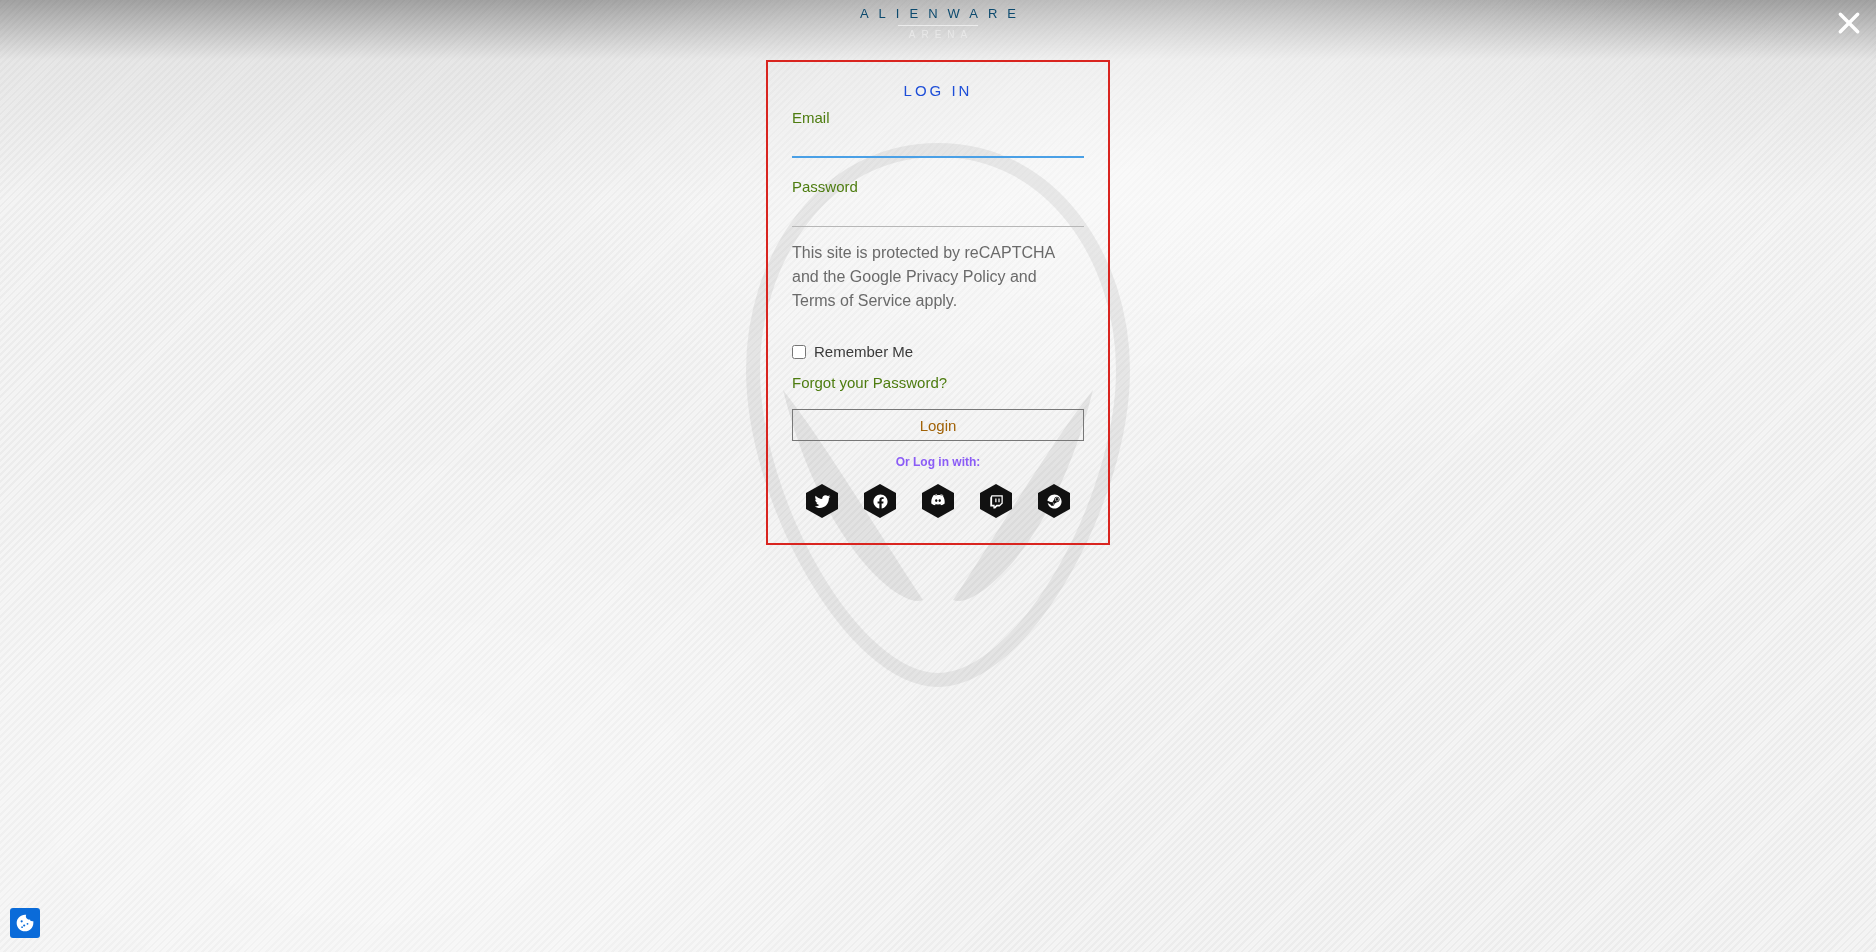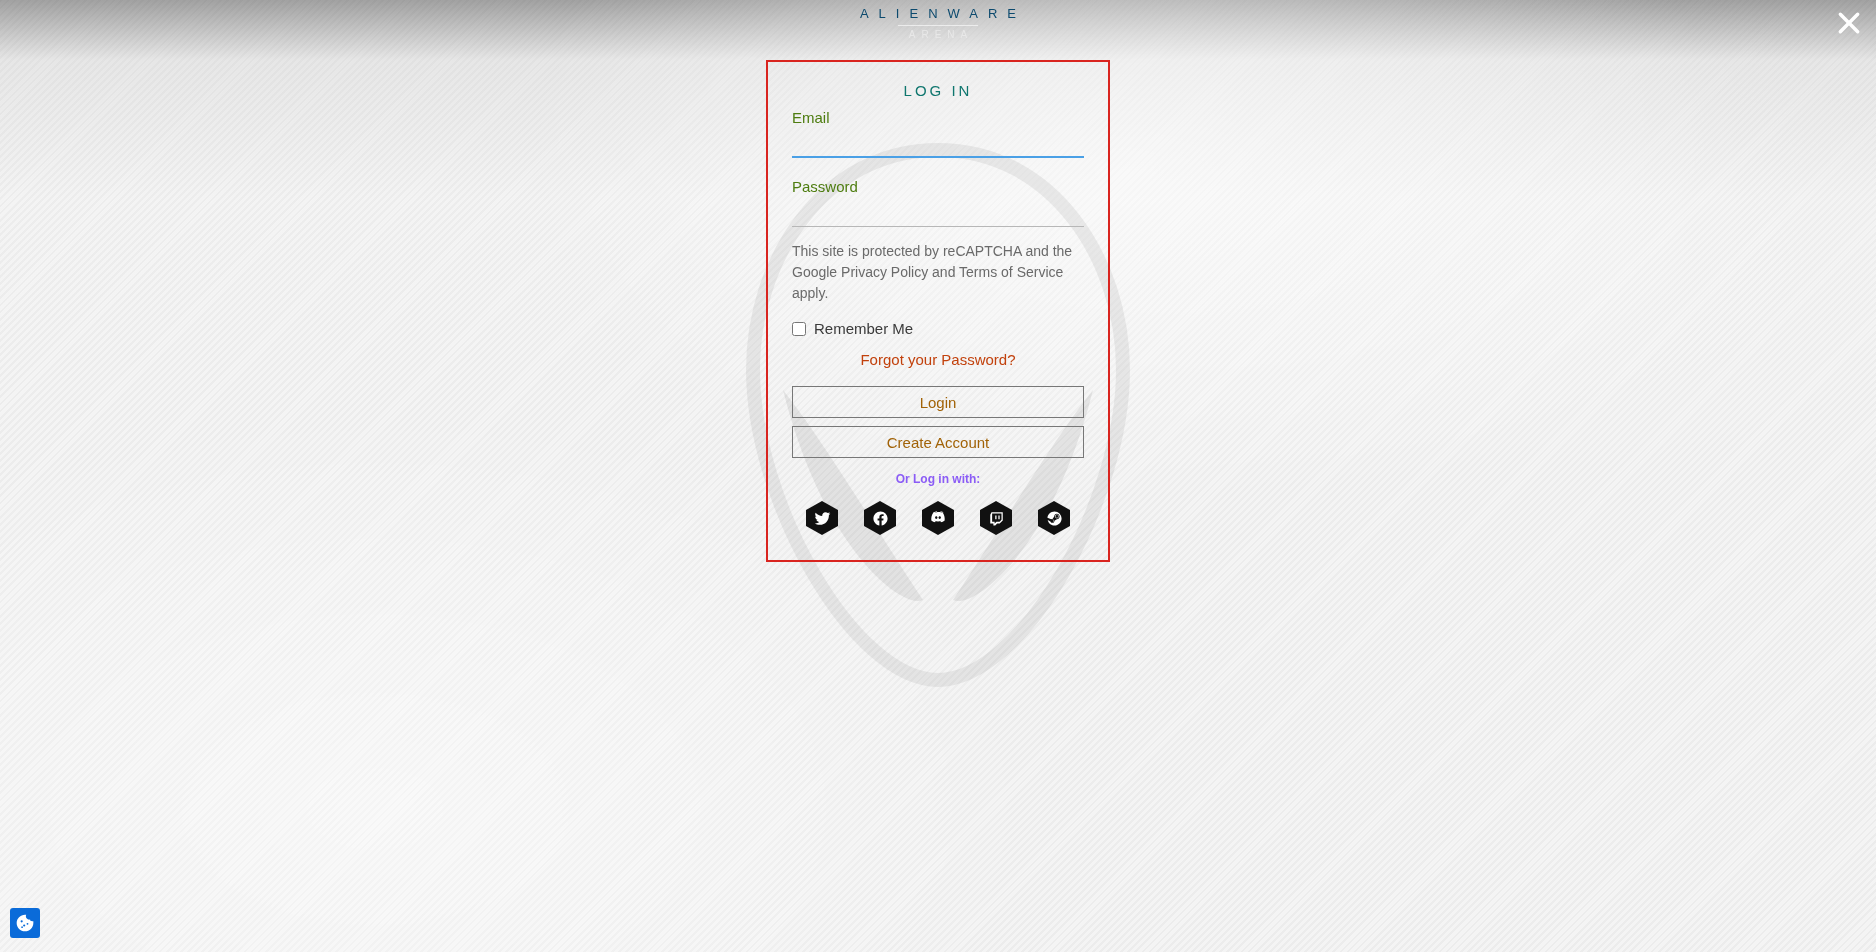--- a/index.html
+++ b/index.html
@@ -77,21 +77,21 @@
     width: 344px;
     padding: 20px 24px 24px;
     z-index: 4;
     color: #444;
     border: 2px solid #d9241f; 
   }
   .panel-title {
     text-align: center;
     font-size: 15px;
     letter-spacing: 3px;
-    color: #0f766e;
+    color: #1d4ed8;
     font-weight: 500;
     margin-bottom: 10px;
   }
   .field-label {
     font-size: 15px;
     color: #4d7c0f;
     margin-bottom: 2px;
     display:block;
     font-weight: 300;
   }
@@ -102,35 +102,35 @@
     background: transparent;
     height: 30px;
     font-size: 14px;
     outline: none;
     margin-bottom: 20px;
   }
   .field-input.active {
     border-bottom: 2px solid #4aa0e6;
   }
   .recaptcha {
-    font-size: 14px;
+    font-size: 16px;
     color: #6a6a6a;
     line-height: 1.5;
     margin-top: -6px;
-    margin-bottom: 16px;
+    margin-bottom: 30px;
     font-weight: 300;
   }
   .recaptcha a { color:#6a6a6a; text-decoration:none; cursor:pointer; }
   .remember {
     display:flex; align-items:center; gap:8px; margin-bottom: 14px;
     font-size: 15px; color:#3a3a3a; font-weight:300;
   }
   .remember input { width:14px; height:14px; cursor:pointer;}
   .forgot {
-    text-align:center; font-size:15px; color:#c2410c; margin-bottom:18px;
+    text-align:left; font-size:15px; color:#4d7c0f; margin-bottom:18px;
     cursor:pointer; font-weight:300;
   }
   .btn {
     display:block; width:100%; height:32px;
     border:1px solid #777; background:transparent;
     font-size:15px; color:#a16207; cursor:pointer;
     margin-bottom:8px; font-weight:300;
     font-family: inherit;
   }
   .or-login {
@@ -198,21 +198,20 @@
   </div>
 
   <label class="remember">
     <input type="checkbox" style="">
     <span>Remember Me</span>
   </label>
 
   <div class="forgot">Forgot your Password?</div>
 
   <button class="btn">Login</button>
-  <button class="btn">Create Account</button>
 
   <div class="or-login">Or Log in with:</div>
 
   <div class="social-row">
     <div class="hex">
       <svg class="hex-shape" viewBox="0 0 36 36">
           <polygon points="18,1 34,10 34,26 18,35 2,26 2,10" fill="#111"></polygon>
         </svg>
       <svg class="inner-icon" width="17" height="17" viewBox="0 0 24 24">
           <path d="M23 5.1c-.8.4-1.7.6-2.6.8.9-.6 1.6-1.5 2-2.6-.9.5-1.9.9-2.9 1.1C18.6 3.5 17.4 3 16.1 3c-2.5 0-4.5 2-4.5 4.5 0 .4 0 .7.1 1C8 8.3 4.6 6.5 2.3 3.8c-.4.7-.6 1.4-.6 2.3 0 1.6.8 2.9 2 3.8-.7 0-1.4-.2-2-.6v.1c0 2.2 1.5 4 3.6 4.4-.4.1-.7.2-1.1.2-.3 0-.6 0-.8-.1.6 1.8 2.2 3.1 4.2 3.1-1.5 1.2-3.5 1.9-5.6 1.9H1c2 1.3 4.4 2.1 7 2.1 8.4 0 13-7 13-13v-.6c.9-.7 1.6-1.5 2-2.3z"></path>

